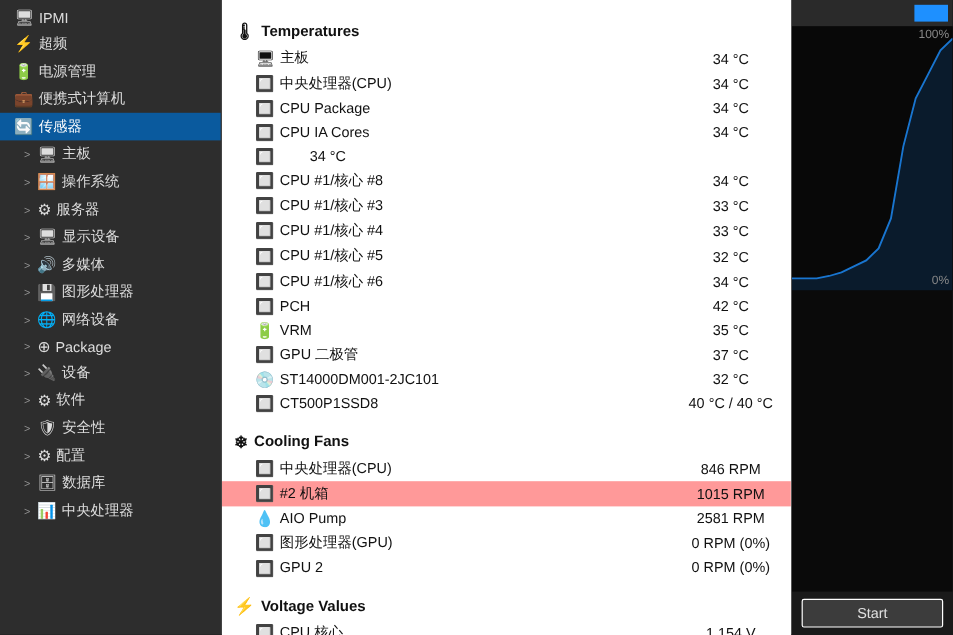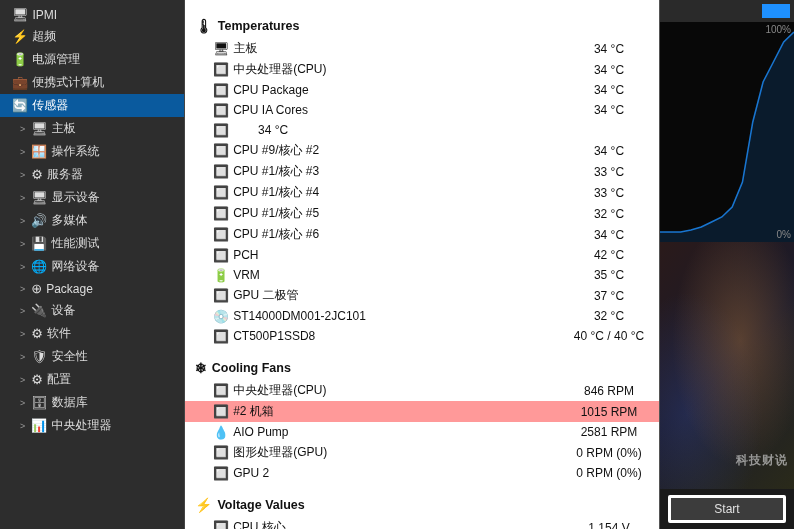--- a/index.html
+++ b/index.html
@@ -104,21 +104,21 @@
     }
     .color-box {
       width: 28px;
       height: 14px;
       background: #1e90ff;
     }
 
     .usage-area {
       flex: 1;
       display: flex;
-      flex-direction: column;
+      flex-direction: row;
       background: #0a0a0a;
       position: relative;
       overflow: hidden;
     }
 
     .usage-chart {
       width: 100%;
       height: 220px;
       position: relative;
       background: #0a0a0a;
@@ -166,21 +166,21 @@
       color: #ccc;
       font-size: 11px;
       padding: 4px 6px;
       background: #1a1a1a;
     }
 
     .start-button {
       margin: 6px 8px;
       padding: 4px 8px;
       background: #3c3c3c;
-      border: 3px solid #ffffff;
+      border: 1px solid #ffffff;
       color: #e0e0e0;
       font-size: 12px;
       cursor: pointer;
       text-align: center;
       border-radius: 2px;
     }
 
     .watermark {
       position: absolute;
       bottom: 20px;
@@ -241,21 +241,21 @@
     <span class="label">显示设备</span>
   </div>
   <div class="sidebar-item" style="padding-left:20px;">
     <span class="arrow">&gt;</span>
     <span class="icon">🔊</span>
     <span class="label">多媒体</span>
   </div>
   <div class="sidebar-item" style="padding-left:20px;">
     <span class="arrow">&gt;</span>
     <span class="icon">💾</span>
-    <span class="label">性能测试</span>
+    <span class="label">图形处理器</span>
   </div>
   <div class="sidebar-item" style="padding-left:20px;">
     <span class="arrow">&gt;</span>
     <span class="icon">🌐</span>
     <span class="label">网络设备</span>
   </div>
   <div class="sidebar-item" style="padding-left:20px;">
     <span class="arrow">&gt;</span>
     <span class="icon">⊕</span>
     <span class="label">Package</span>
@@ -318,21 +318,21 @@
     <span class="row-icon">🔲</span>
     <span class="row-name">CPU IA Cores</span>
     <span class="row-value">34 °C</span>
   </div>
   <div class="sensor-row">
     <span class="row-icon">🔲</span>
     <span class="row-value">34 °C</span>
   </div>
   <div class="sensor-row">
     <span class="row-icon">🔲</span>
-    <span class="row-name">CPU #9/核心 #2</span>
+    <span class="row-name">CPU #1/核心 #8</span>
     <span class="row-value">34 °C</span>
   </div>
   <div class="sensor-row">
     <span class="row-icon">🔲</span>
     <span class="row-name">CPU #1/核心 #3</span>
     <span class="row-value">33 °C</span>
   </div>
   <div class="sensor-row">
     <span class="row-icon">🔲</span>
     <span class="row-name">CPU #1/核心 #4</span>

